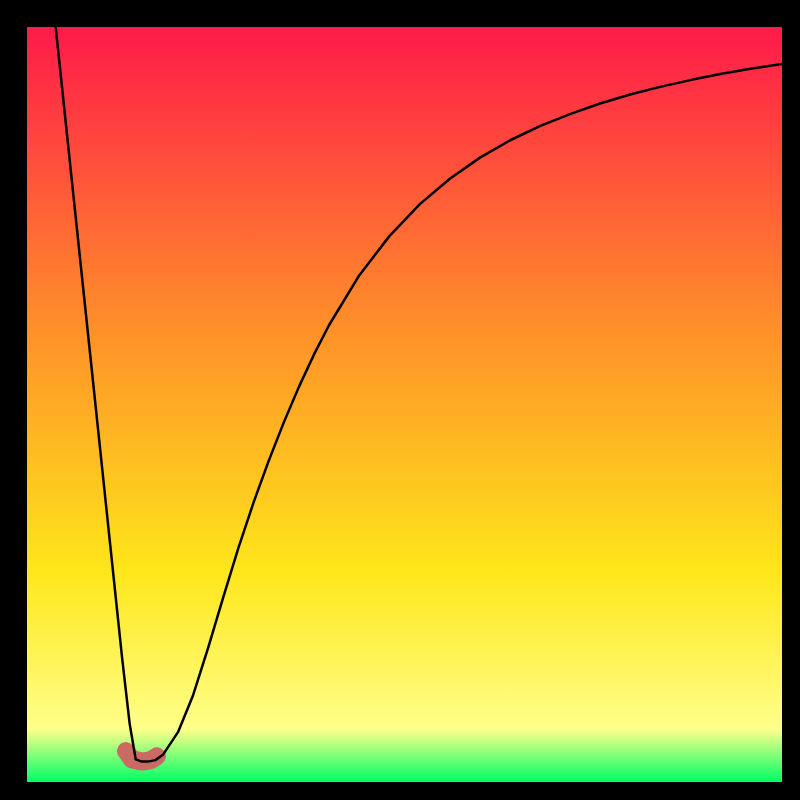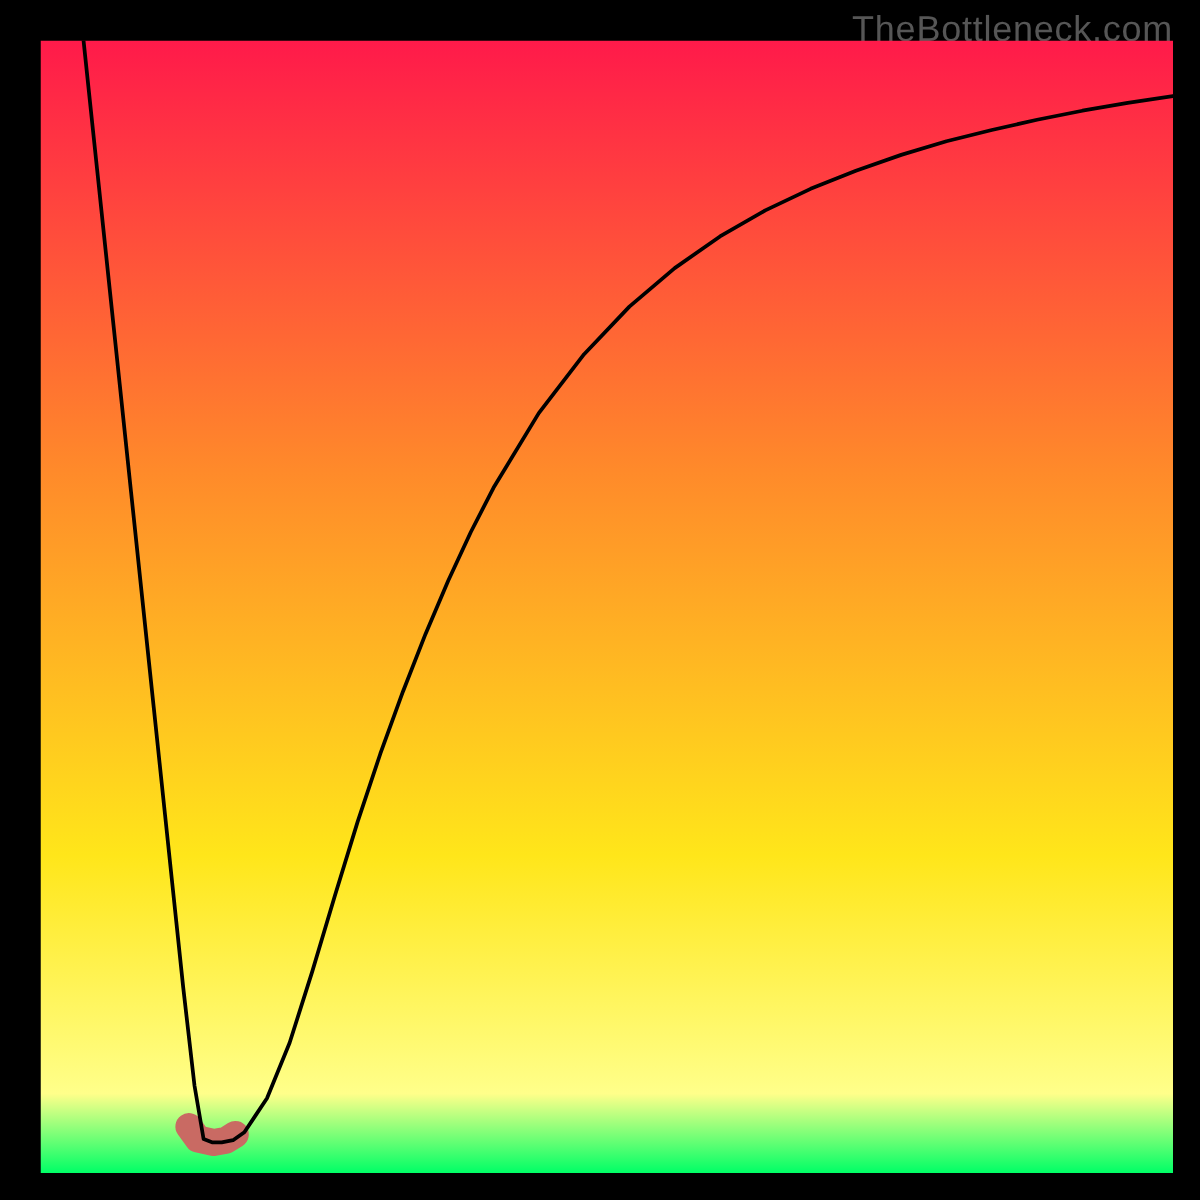--- a/index.html
+++ b/index.html
@@ -35,21 +35,20 @@
   .plot-wrap svg {
     display: block;
     width: 755px;
     height: 755px;
   }
 </style>
 </head>
 <body>
 
 <div class="frame">
-  <div class="watermark">TheBottleneck.com</div>
   <div class="plot-wrap">
     <svg viewBox="0 0 755 755" preserveAspectRatio="none">
       <defs>
         <linearGradient id="bg-grad" x1="0" y1="0" x2="0" y2="1">
           <stop id="g0" offset="0%" stop-color="#ff1a4a"></stop>
           <stop id="g1" offset="38%" stop-color="#ff8a2a"></stop>
           <stop id="g2" offset="72%" stop-color="#ffe61a"></stop>
           <stop id="g3" offset="93%" stop-color="#ffff8a"></stop>
           <stop id="g4" offset="100%" stop-color="#00ff66"></stop>
         </linearGradient>

